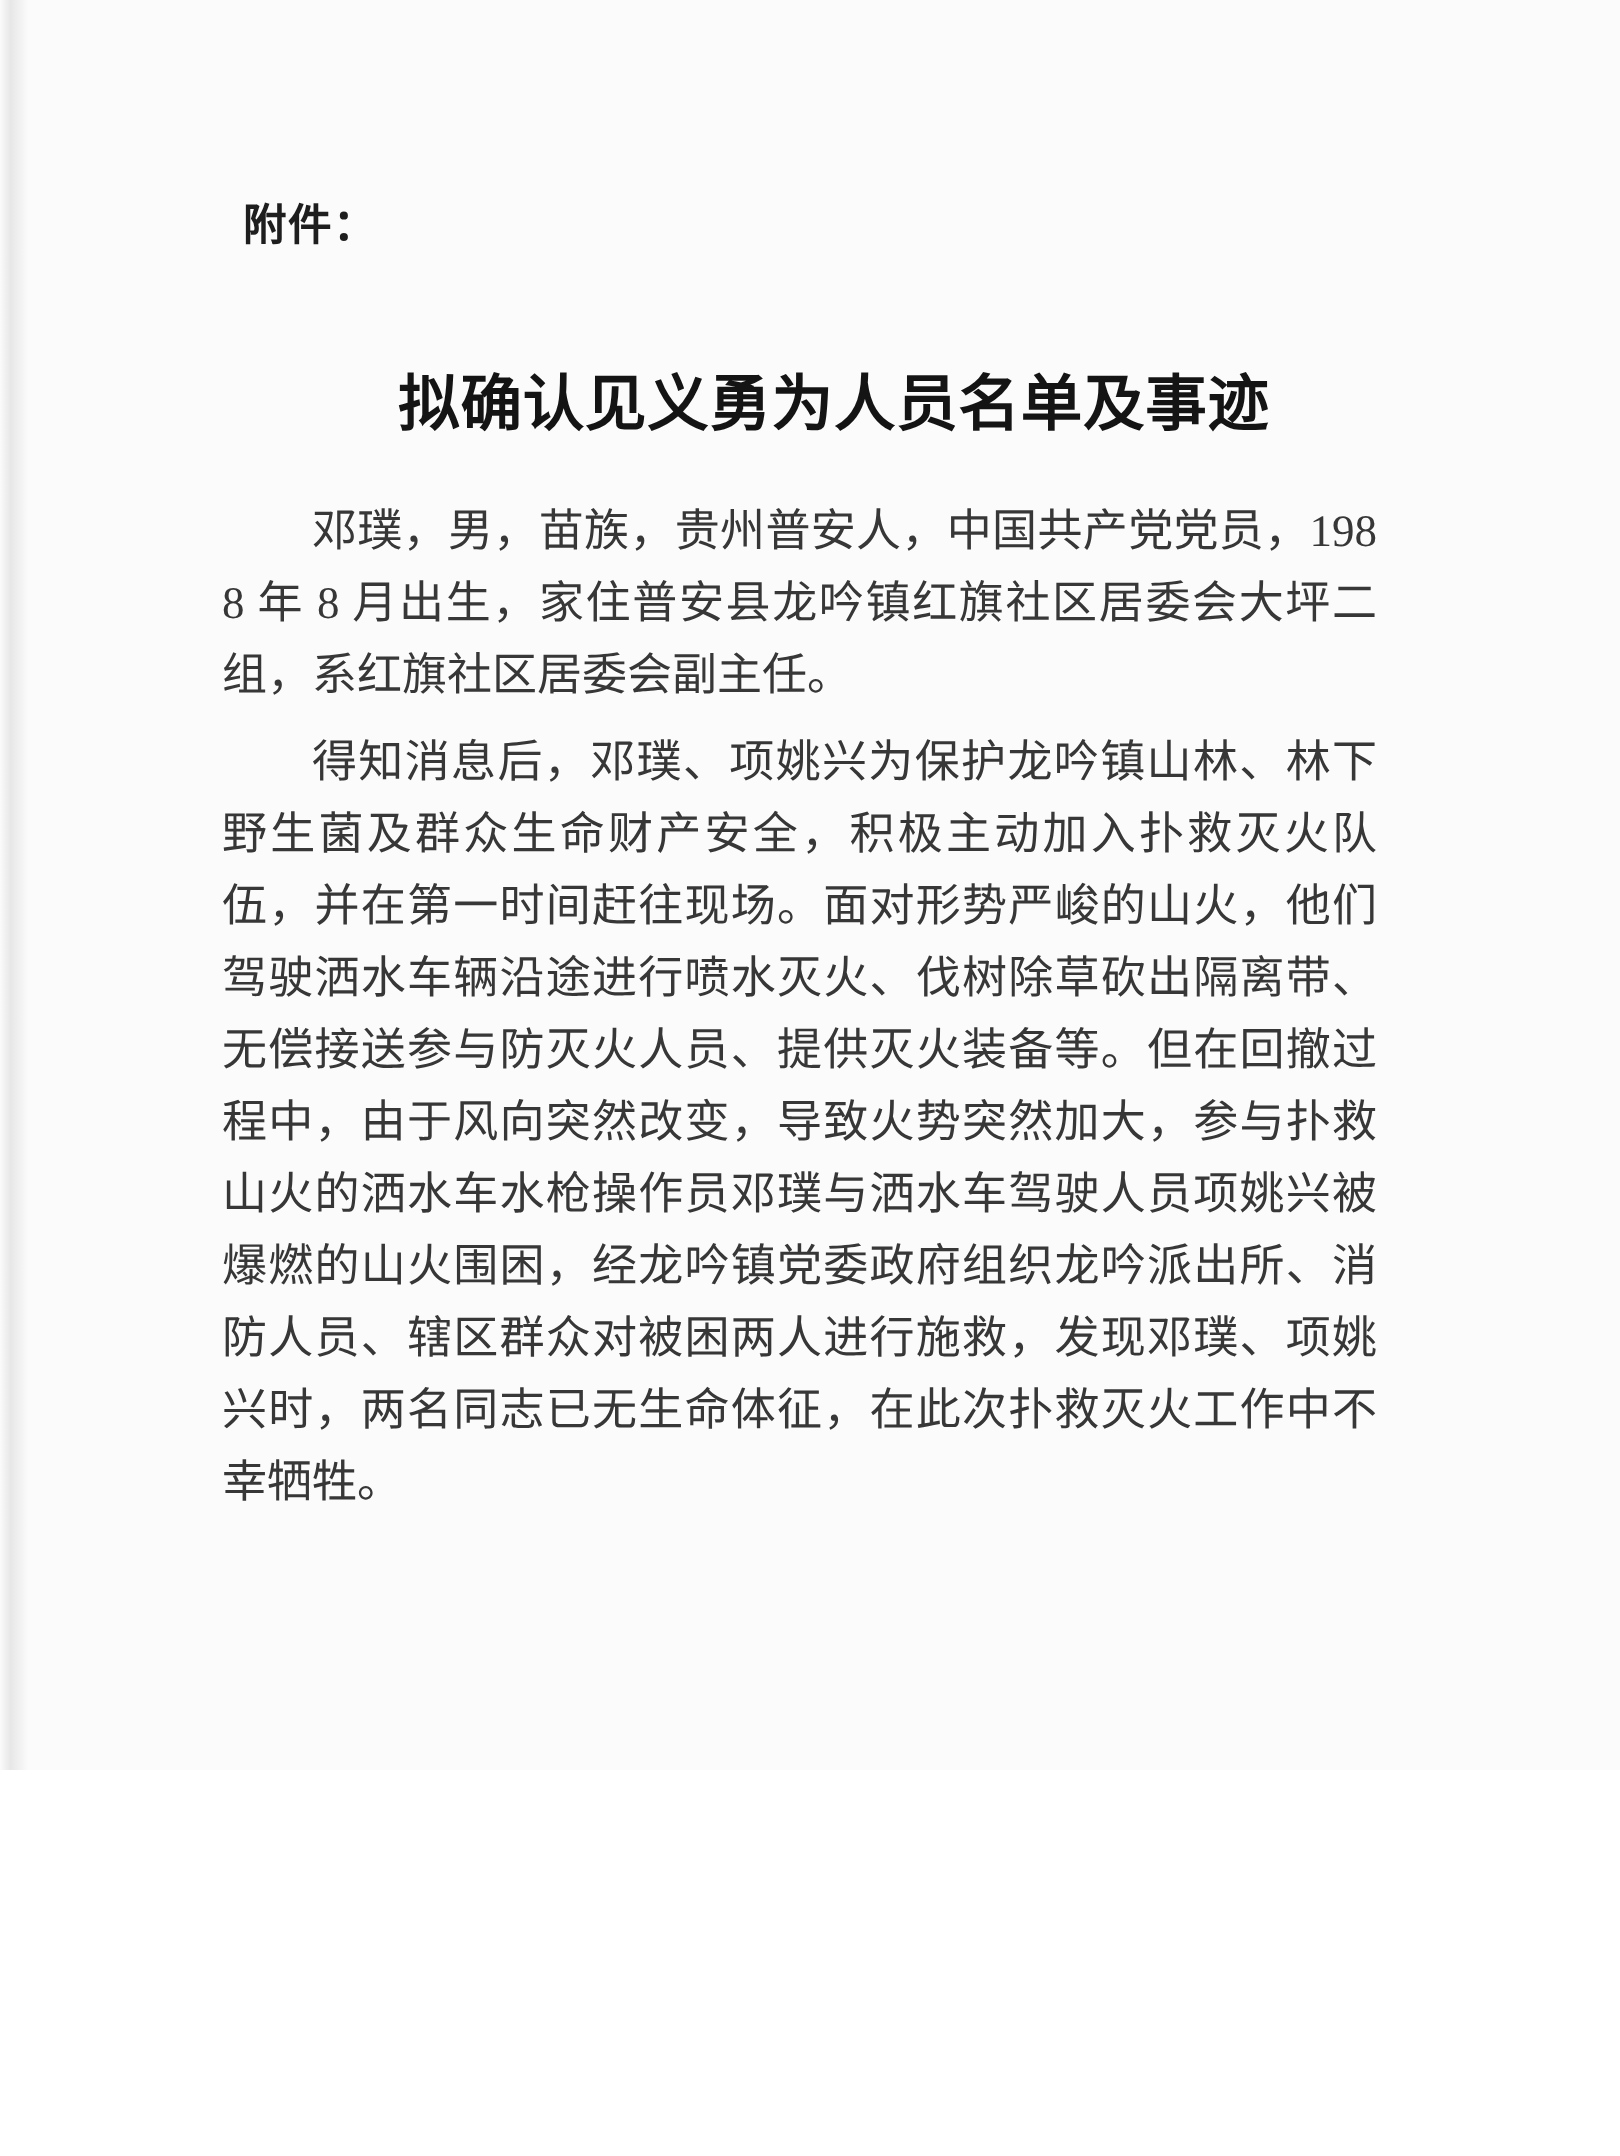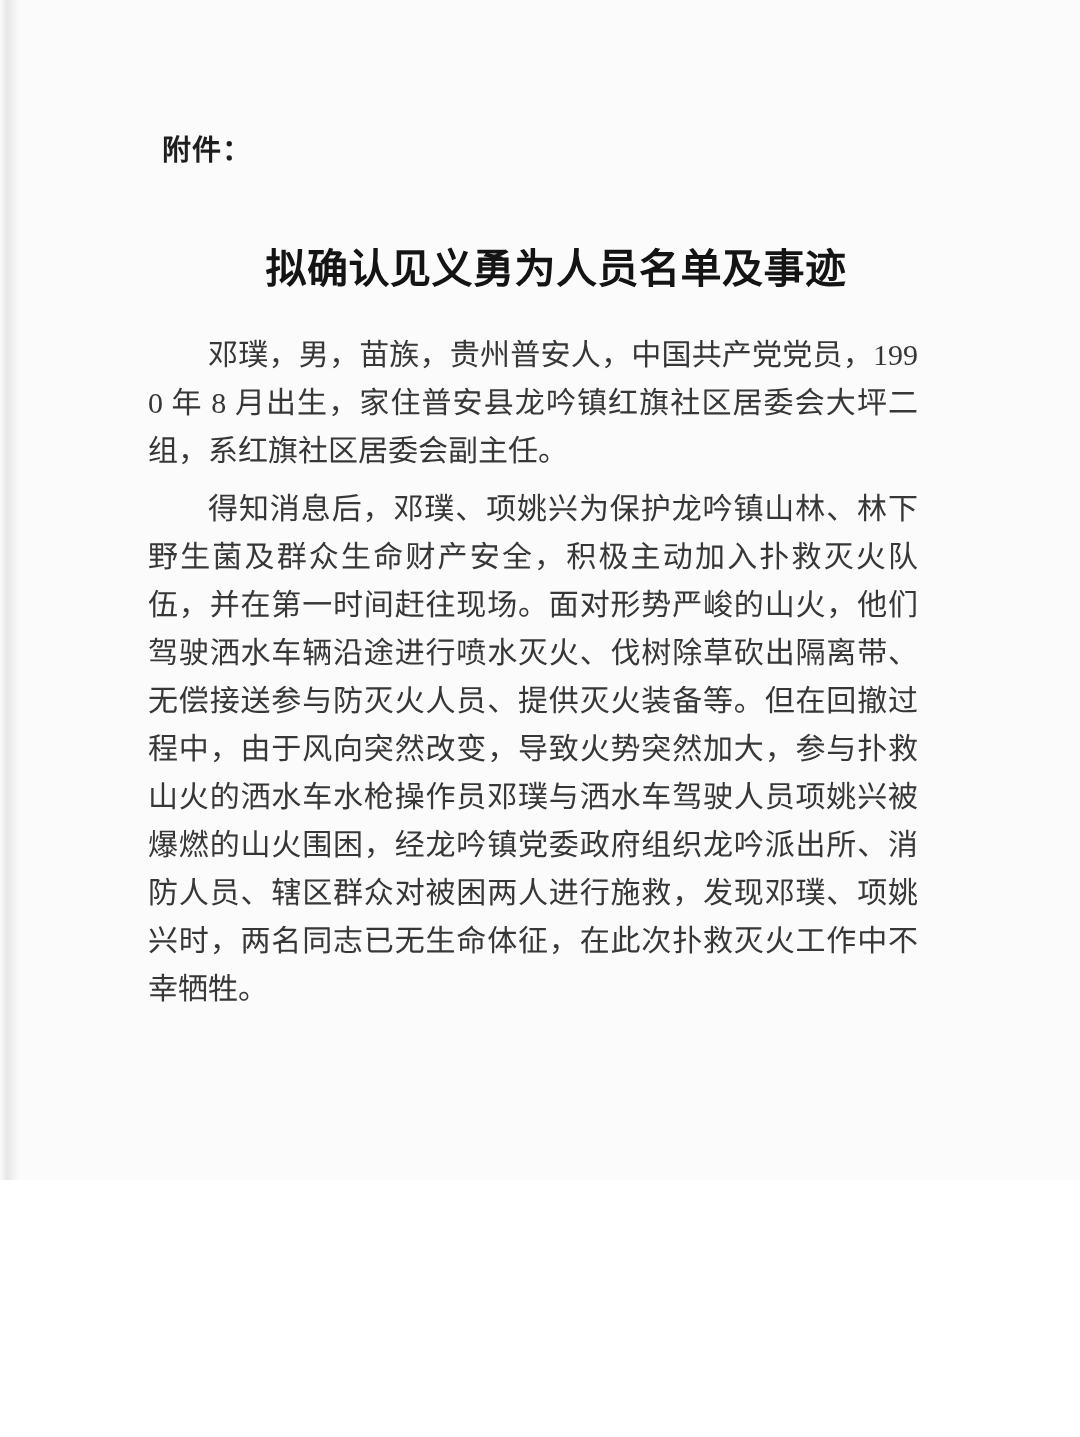--- a/index.html
+++ b/index.html
@@ -86,16 +86,16 @@
 <body>
 
 <div class="page">
   <div class="scan-edge"></div>
 
   <div class="attachment-label">附件：</div>
 
   <h1 class="doc-title">拟确认见义勇为人员名单及事迹</h1>
 
   <div class="body-text">
-      <p class="para">邓璞，男，苗族，贵州普安人，中国共产党党员，1990 年 8 月出生，家住普安县龙吟镇红旗社区居委会大坪二组，系红旗社区居委会副主任。</p>
+      <p class="para">邓璞，男，苗族，贵州普安人，中国共产党党员，1988 年 8 月出生，家住普安县龙吟镇红旗社区居委会大坪二组，系红旗社区居委会副主任。</p>
       <p class="para">得知消息后，邓璞、项姚兴为保护龙吟镇山林、林下野生菌及群众生命财产安全，积极主动加入扑救灭火队伍，并在第一时间赶往现场。面对形势严峻的山火，他们驾驶洒水车辆沿途进行喷水灭火、伐树除草砍出隔离带、无偿接送参与防灭火人员、提供灭火装备等。但在回撤过程中，由于风向突然改变，导致火势突然加大，参与扑救山火的洒水车水枪操作员邓璞与洒水车驾驶人员项姚兴被爆燃的山火围困，经龙吟镇党委政府组织龙吟派出所、消防人员、辖区群众对被困两人进行施救，发现邓璞、项姚兴时，两名同志已无生命体征，在此次扑救灭火工作中不幸牺牲。</p>
     </div>
 </div>
 
 </body></html>

